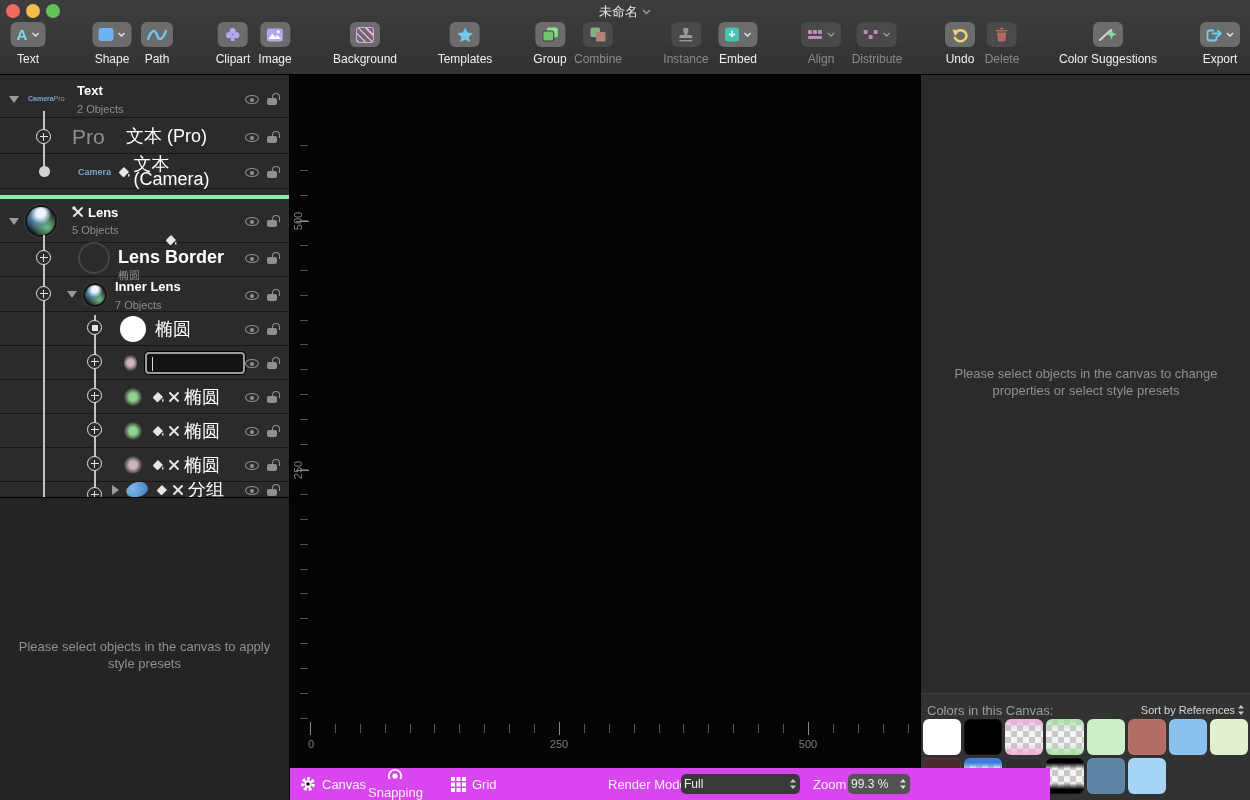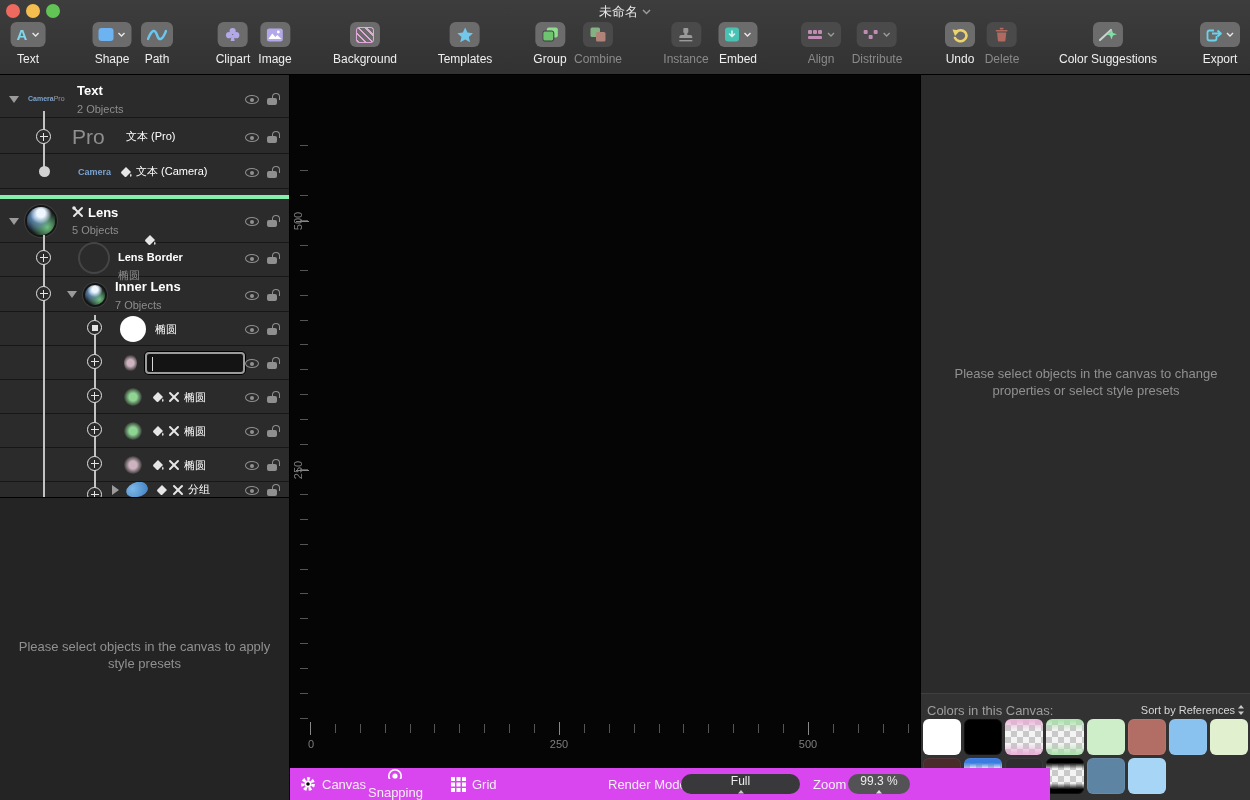--- a/index.html
+++ b/index.html
@@ -18,21 +18,21 @@
   .tlabel{margin-top:5px;font-size:12px;color:#efefef;white-space:nowrap;}
   .tbtn.disabled .tlabel{color:#8a8a8a;}
   .aglyph{color:#7fd9ea;font-weight:bold;font-size:15px;line-height:1;}
   .shape-sq{width:15px;height:13px;border-radius:3px;background:#6db3f2;}
   .bg-stripes{width:16px;height:14px;border-radius:3px;border:1px solid #e3a8dc;
               background:repeating-linear-gradient(45deg,#e3a8dc 0 2px,rgba(0,0,0,0) 2px 5px);}
   
   #left-panel{position:absolute;left:0;top:75px;width:289px;height:725px;background:#2b2b2b;border-right:1px solid #000;}
   .lrow{position:absolute;left:0;right:0;display:flex;align-items:center;box-shadow:inset 0 -1px 0 rgba(0,0,0,.45);z-index:1;}
   .ltitle{font-size:13px;color:#fff;font-weight:bold;line-height:15px;}
-  .llabel{font-size:11px;color:#fff;line-height:15px;display:flex;align-items:center;gap:4px;}
+  .llabel{font-size:18px;color:#fff;line-height:15px;display:flex;align-items:center;gap:4px;}
   .lsub{font-size:11px;color:#8d8d8d;line-height:13px;}
   .rtools{margin-left:auto;display:flex;align-items:center;gap:7px;padding-right:9px;}
   .eye{width:15px;height:14px;position:relative;}
   .eye::before{content:"";position:absolute;left:0;top:3px;width:12px;height:7px;border:1.3px solid #909090;border-radius:50%;}
   .eye::after{content:"";position:absolute;left:4.6px;top:6px;width:4px;height:4px;background:#909090;border-radius:50%;}
   .lock{width:13px;height:14px;position:relative;}
   .lock::before{content:"";position:absolute;left:0;top:6px;width:10px;height:7px;background:#8f8f8f;border-radius:2px;}
   .lock::after{content:"";position:absolute;left:5px;top:1px;width:6px;height:6px;border:1.5px solid #8f8f8f;
                border-bottom:none;border-radius:4px 4px 0 0;}
   .tri-down{width:0;height:0;border-left:5px solid transparent;border-right:5px solid transparent;border-top:7px solid #9b9b9b;}
@@ -111,22 +111,22 @@
   .checker{--tint:#fff;
     background-image:linear-gradient(to bottom,var(--tint),rgba(255,255,255,0) 32%,rgba(255,255,255,0) 68%,var(--tint)),
       conic-gradient(#c9c9c9 25%,#f4f4f4 0 50%,#c9c9c9 0 75%,#f4f4f4 0);
     background-size:100% 100%,12px 12px;}
   .checker.bar{
     background-image:linear-gradient(to bottom,var(--tint) 0 13%,rgba(0,0,0,0) 30% 70%,var(--tint) 87% 100%),
       conic-gradient(#c9c9c9 25%,#f4f4f4 0 50%,#c9c9c9 0 75%,#f4f4f4 0);}
   
   #statusbar{position:absolute;left:290px;top:768px;width:760px;height:32px;background:#d946ef;color:#f0f0f0;font-size:13px;}
   .sb-item{position:absolute;top:0;height:32px;display:flex;align-items:center;gap:6px;}
-  .sb-field{position:absolute;top:6px;height:20px;border-radius:10px;display:flex;align-items:center;
-            justify-content:space-between;padding:0 9px;box-sizing:border-box;font-size:12px;color:#ececec;flex-direction:column;}
+  .sb-field{position:absolute;top:6px;height:20px;border-radius:5px;display:flex;align-items:center;
+            justify-content:space-between;padding:0 3px;box-sizing:border-box;font-size:12px;color:#ececec;}
 </style>
 </head>
 <body>
 
 <div id="toolbar">
   <div class="tlight" style="left:6px;background:#ee6a5f;"></div>
   <div class="tlight" style="left:26px;background:#f5bd4f;"></div>
   <div class="tlight" style="left:46px;background:#61c454;"></div>
 
   <div id="doc-title"><span>未命名</span><svg width="9" height="6">

